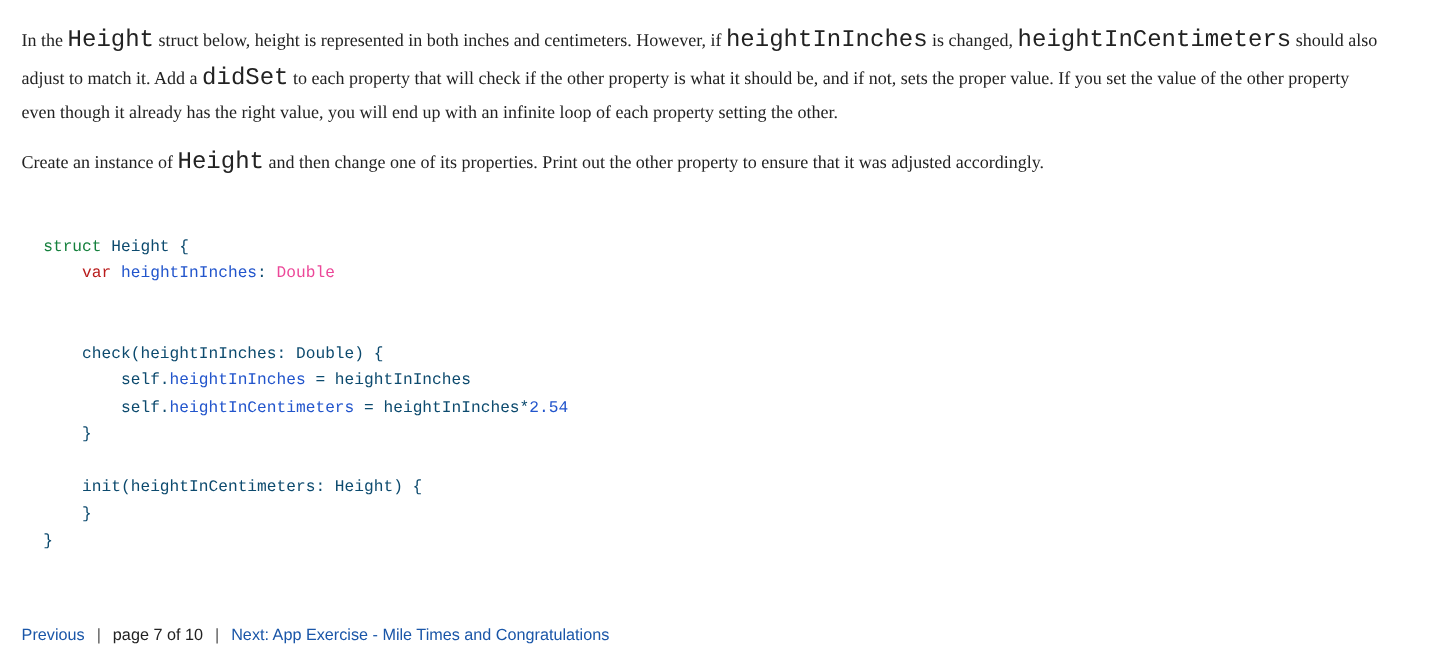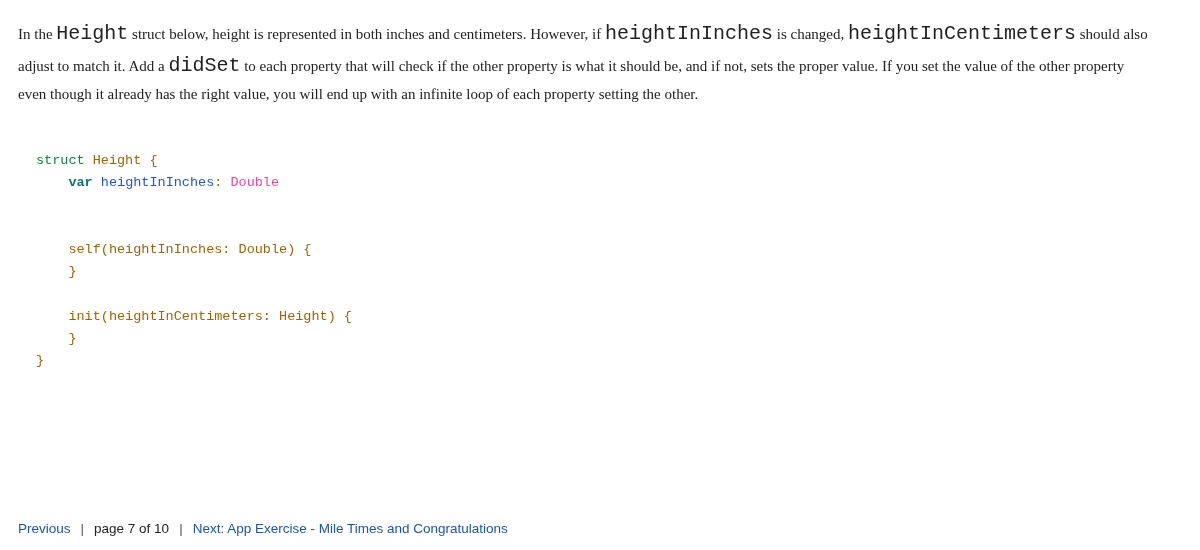--- a/index.html
+++ b/index.html
@@ -47,25 +47,25 @@
       padding: 8px 18px;
       background: #ffffff;
       color: #222222;
     }
 
     .code-line {
       white-space: pre;
     }
 
     .kw-struct { color: #15803d; font-weight: normal; }
-    .kw-var { color: #0f766e; font-weight: bold; margin-top: 24px; }
+    .kw-var { color: #b91c1c; font-weight: normal; margin-top: 24px; }
     .type-double { color: #ec4899; }
     .prop { color: #2255cc; }
     .num { color: #2255cc; }
-    .plain { color: #a16207; text-align: center; }
+    .plain { color: #0c4a6e; text-align: center; }
 
     .footer {
       position: absolute;
       bottom: 0;
       left: 0;
       width: 100%;
       padding: 10px 18px 14px 18px;
       font-family: Arial, sans-serif;
       font-size: 13.5px;
       color: #222222;
@@ -88,29 +88,34 @@
   </style>
 </head>
 <body>
 
 <div class="main-content">
 
   <p class="prose-paragraph">
     In the <code class="inline">Height</code> struct below, height is represented in both inches and centimeters. However, if <code class="inline">heightInInches</code> is changed, <code class="inline">heightInCentimeters</code> should also adjust to match it. Add a <code class="inline">didSet</code> to each property that will check if the other property is what it should be, and if not, sets the proper value. If you set the value of the other property even though it already has the right value, you will end up with an infinite loop of each property setting the other.
   </p>
 
+  <p class="prose-paragraph">
+    Create an instance of <code class="inline">Height</code> and then change one of its properties. Print out the other property to ensure that it was adjusted accordingly.
+  </p>
 
   <div class="spacer"></div>
 
   <div class="code-block">
     <div class="code-line"><span class="kw-struct">struct</span><span class="plain"> Height {</span></div>
     <div class="code-line"><span class="plain">    </span><span class="kw-var">var</span><span class="plain"> </span><span class="prop">heightInInches</span><span class="plain">: </span><span class="type-double">Double</span></div>
     <div class="code-line">&nbsp;</div>
     <div class="code-line">&nbsp;</div>
-    <div class="code-line"><span class="plain">    self(heightInInches: Double) {</span></div>
+    <div class="code-line"><span class="plain">    check(heightInInches: Double) {</span></div>
+    <div class="code-line"><span class="plain">        self.</span><span class="prop">heightInInches</span><span class="plain"> = heightInInches</span></div>
+    <div class="code-line"><span class="plain">        self.</span><span class="prop">heightInCentimeters</span><span class="plain"> = heightInInches*</span><span class="num">2.54</span></div>
     <div class="code-line"><span class="plain">    }</span></div>
     <div class="code-line">&nbsp;</div>
     <div class="code-line"><span class="plain">    init(heightInCentimeters: Height) {</span></div>
     <div class="code-line"><span class="plain">    }</span></div>
     <div class="code-line"><span class="plain">}</span></div>
   </div>
 
 </div>
 
 <div class="footer">

